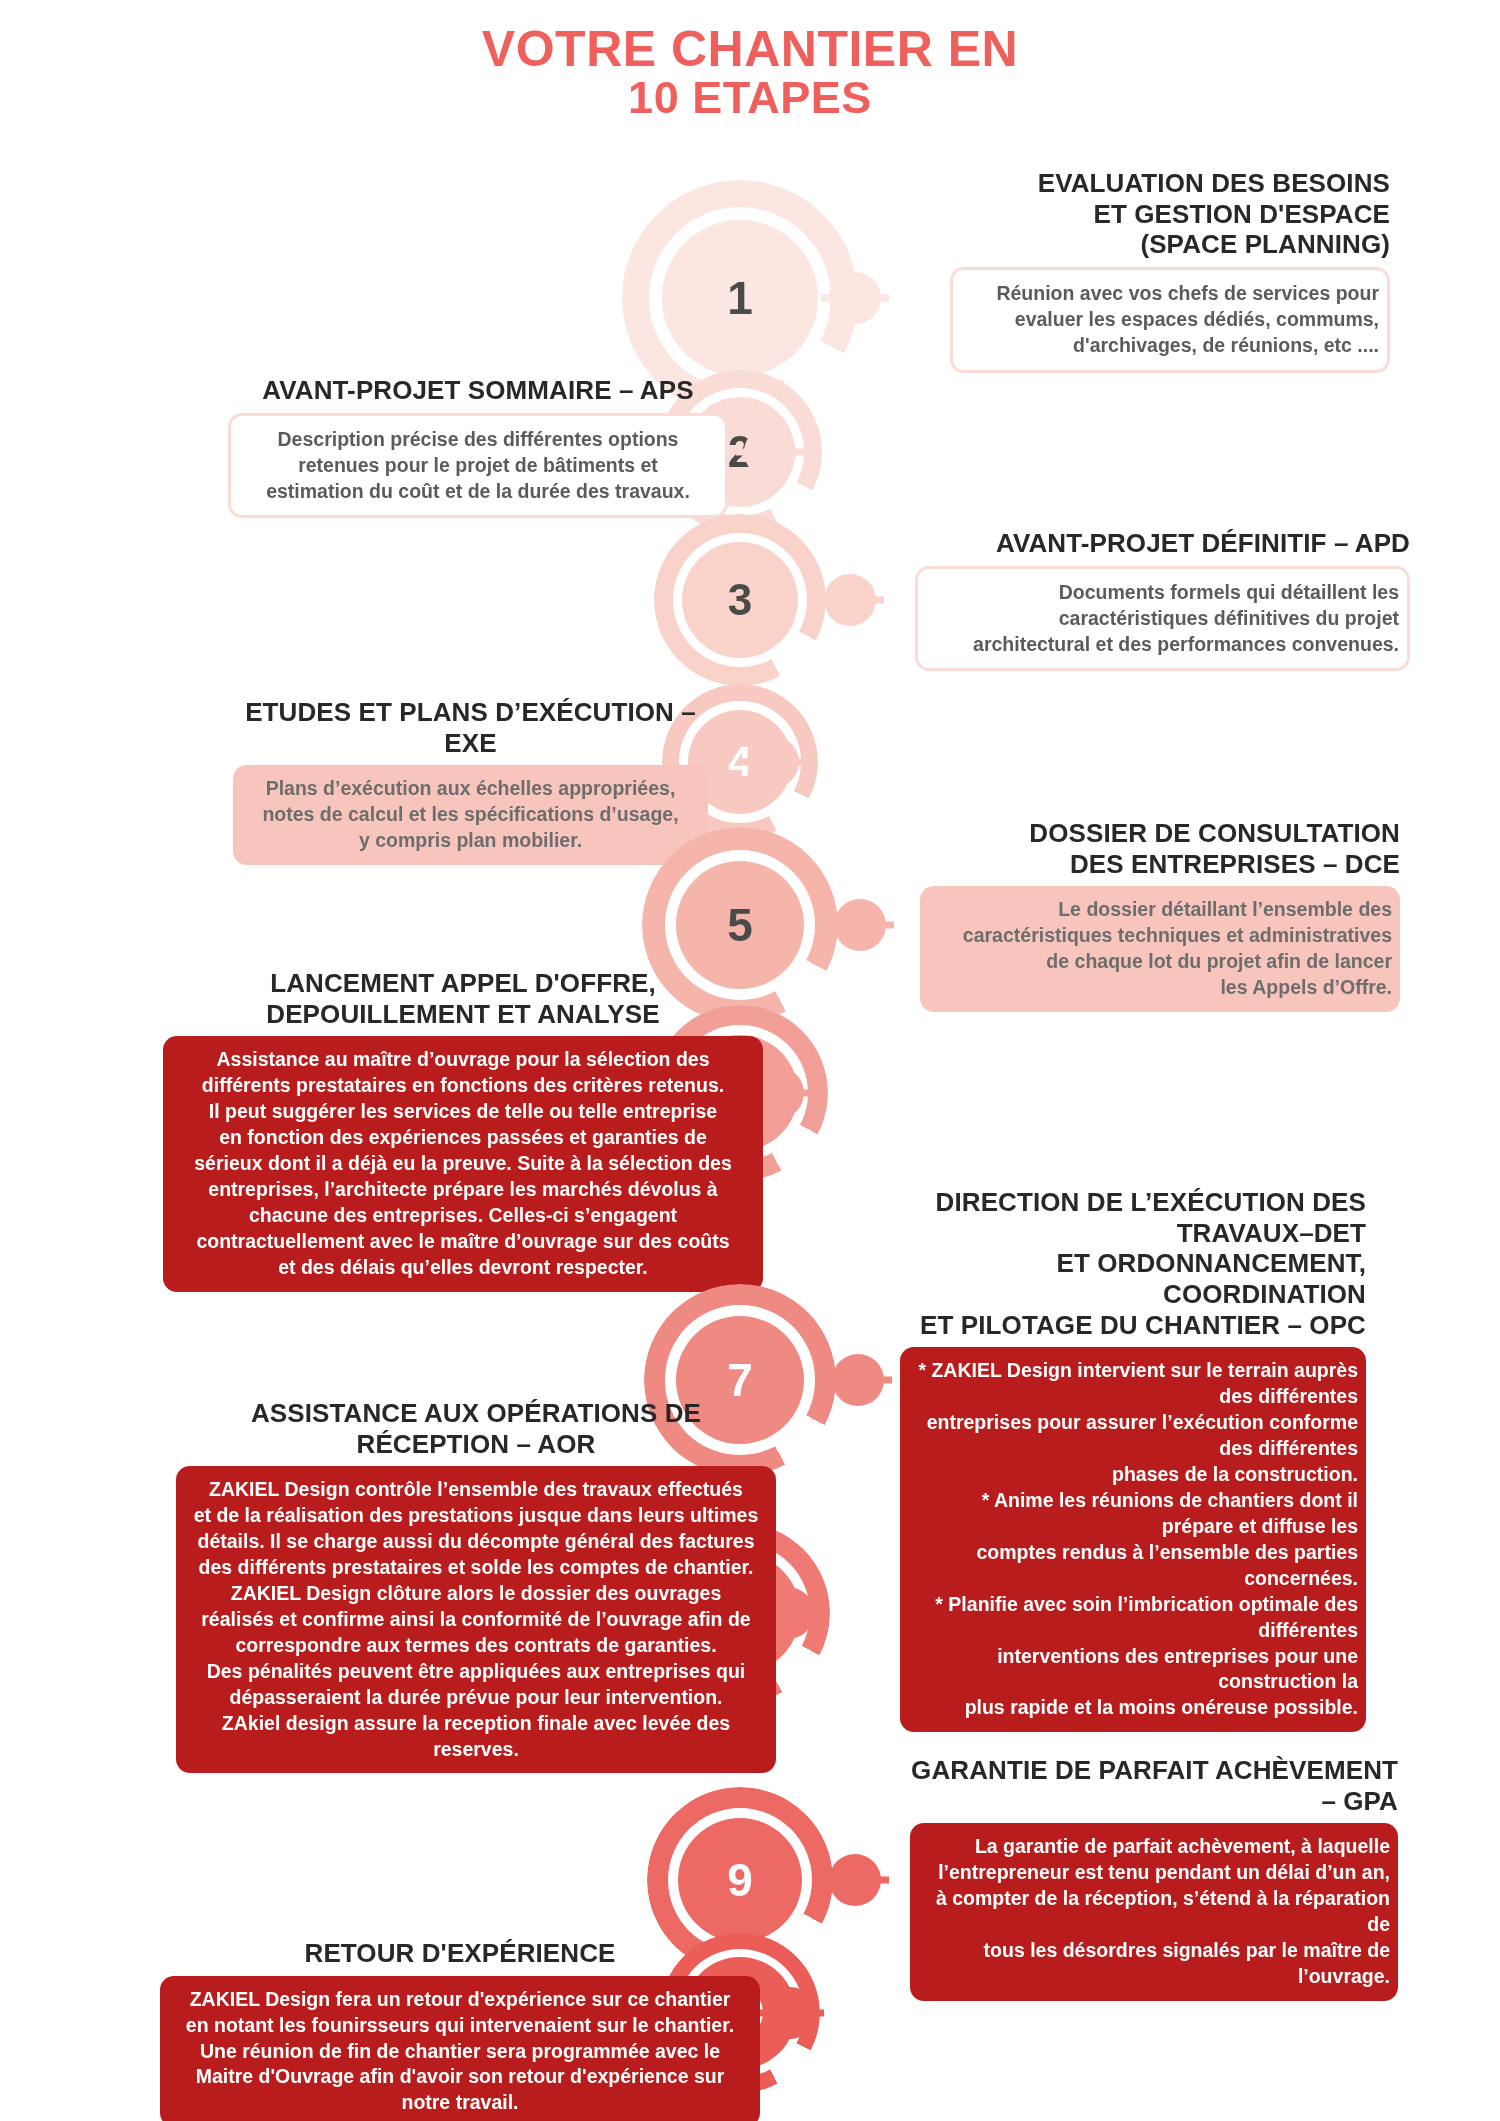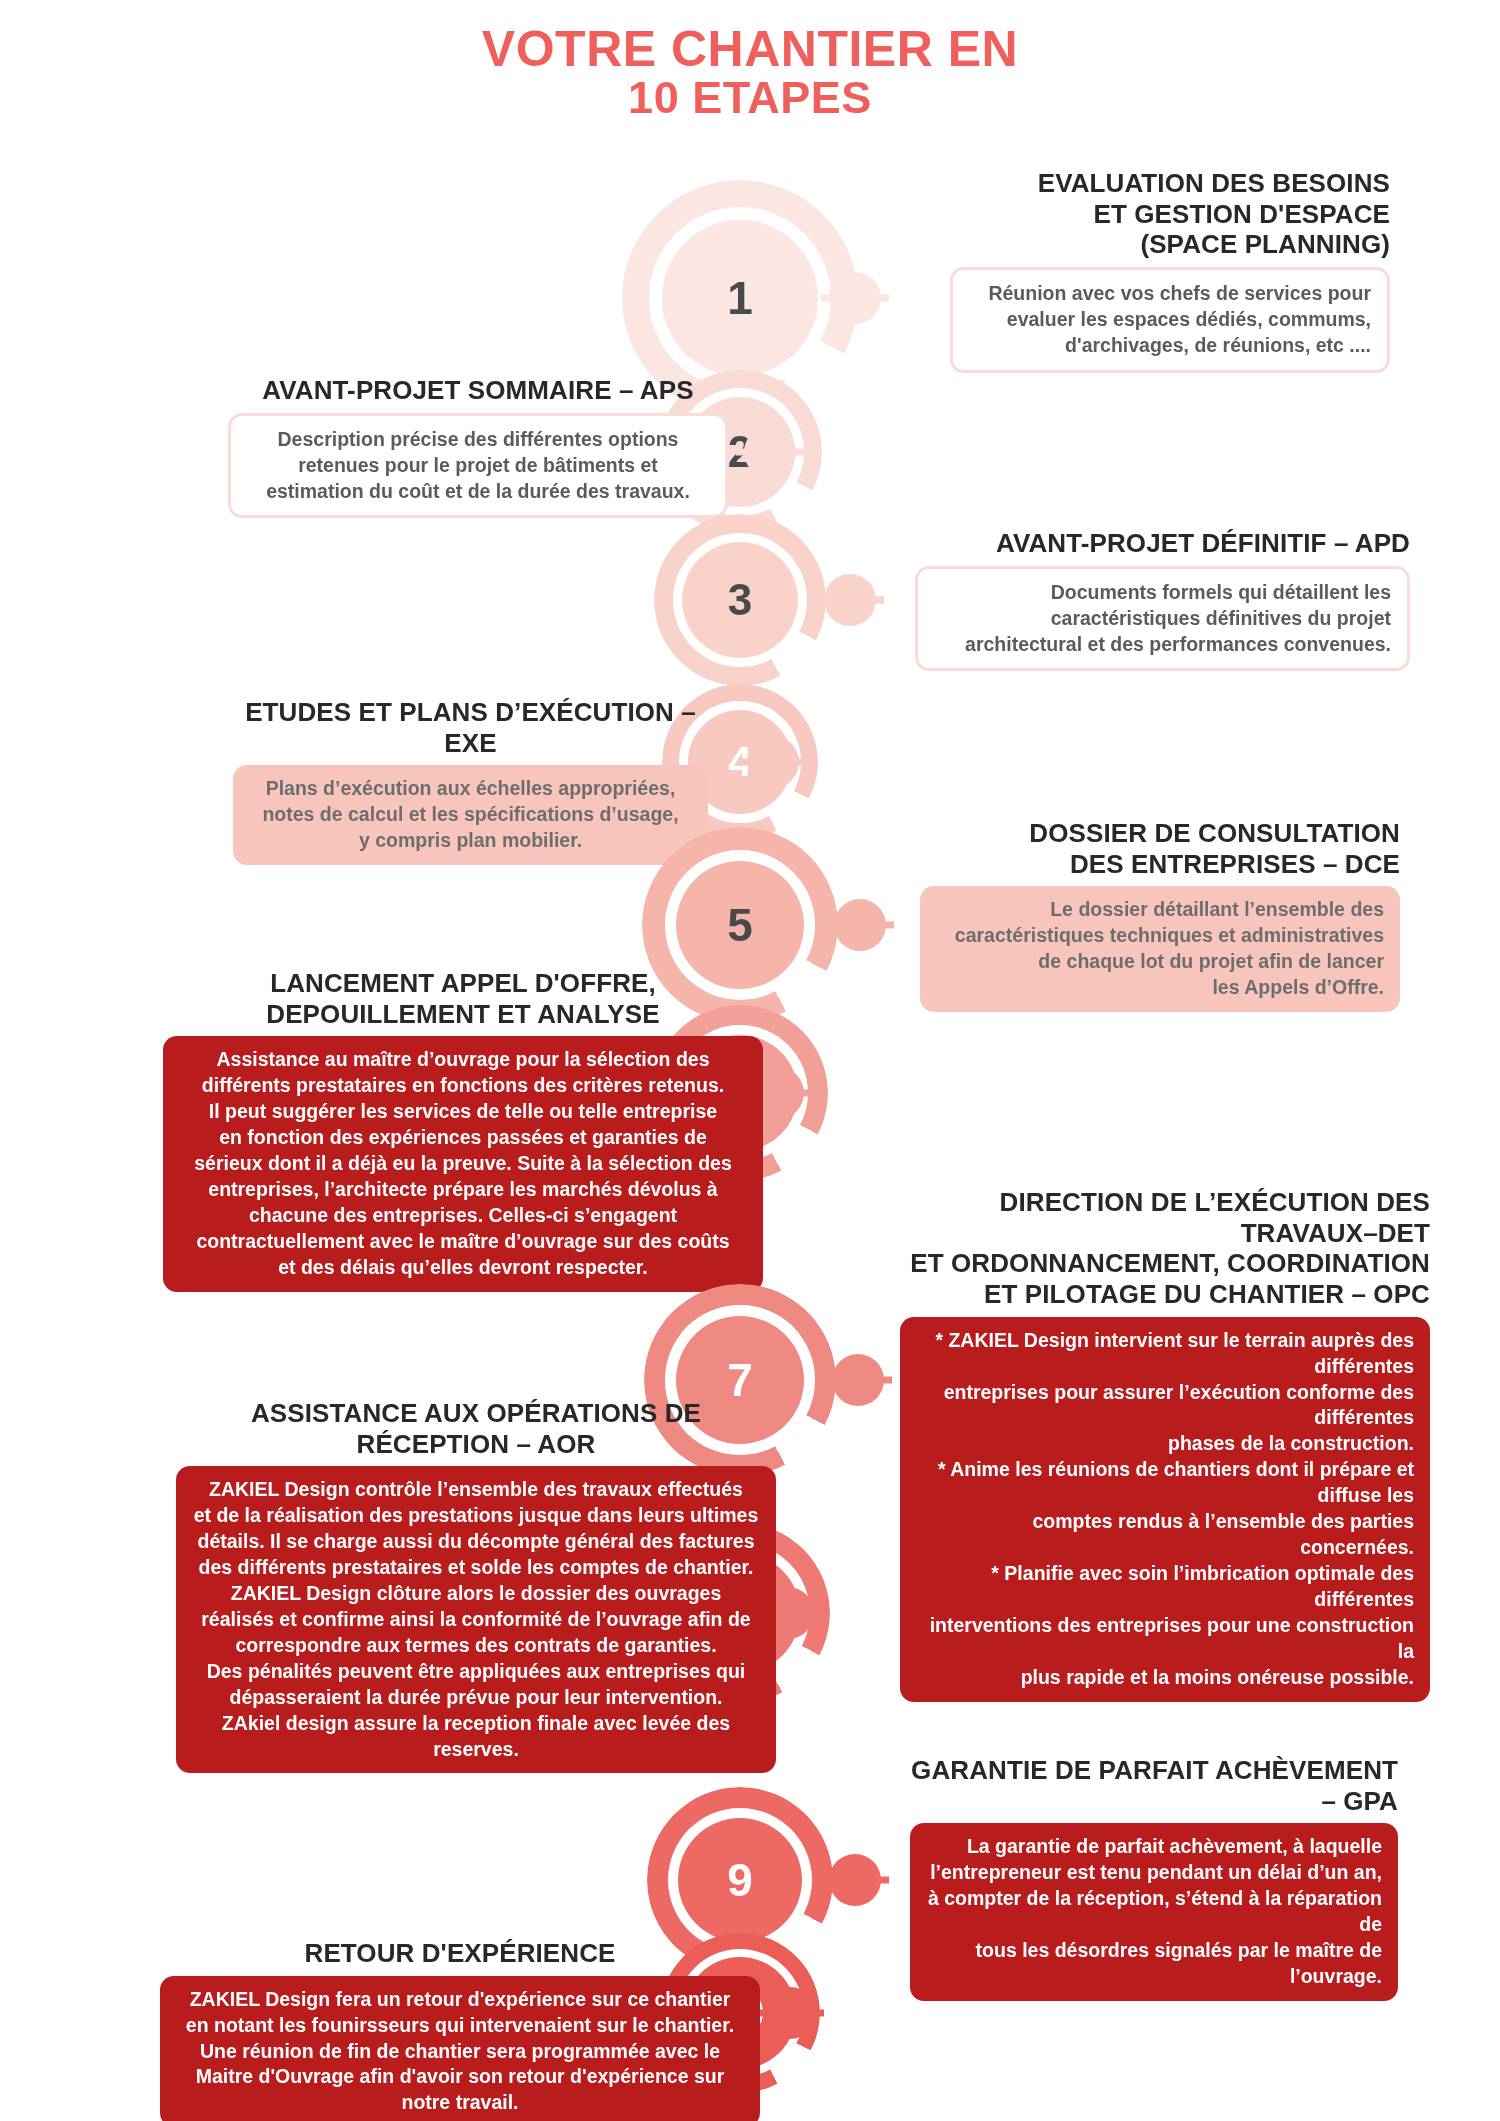--- a/index.html
+++ b/index.html
@@ -79,21 +79,21 @@
     color: #282828;
     font-weight: 700;
     font-size: 26px;
     line-height: 1.18;
     letter-spacing: 0.1px;
     margin-bottom: 7px;
     white-space: pre-line;
   }
   .bubble {
     border-radius: 14px;
-    padding: 11px 16px;
+    padding: 11px 8px;
     font-size: 19.5px;
     line-height: 1.33;
     font-weight: 700;
     white-space: pre-line;
   }
   .bubble.outline {
     background: #ffffff;
     border: 3px solid #fadcd6;
     color: #5b5b5b;
   }
@@ -210,21 +210,21 @@
 contractuellement avec le maître d’ouvrage sur des coûts
 et des délais qu’elles devront respecter.</div>
       </div>
       <div class="node" style="left: 644px; top: 1284px; width: 192px; height: 192px;">
         <div class="ring-outer" style="left: 0px; top: 0px; width: 192px; height: 192px; background: rgb(239, 138, 130);"></div>
         <div class="ring-inner" style="left: 21.44px; top: 21.44px; width: 149.12px; height: 149.12px; background: rgb(255, 255, 255);"></div>
         <div class="ring-inner" style="left: 32px; top: 32px; width: 128px; height: 128px; background: rgb(239, 138, 130);"></div>
         <div class="num" style="font-size: 46px; color: rgb(255, 255, 255);">7</div>
       </div>
       <div class="conn" style="left: 832px; top: 1354px; width: 52px; height: 52px; background: rgb(239, 138, 130);"></div>
-      <div class="block" style="top: 1187px; left: 900px; width: 530px;">
+      <div class="block" style="top: 1187px; left: 900px; width: 466px;">
         <div class="heading ta-right">DIRECTION DE L’EXÉCUTION DES TRAVAUX–DET
 ET ORDONNANCEMENT, COORDINATION
 ET PILOTAGE DU CHANTIER – OPC</div>
         <div class="bubble solid ta-right">* ZAKIEL Design intervient sur le terrain auprès des différentes
 entreprises pour assurer l’exécution conforme des différentes
 phases de la construction.
 * Anime les réunions de chantiers dont il prépare et diffuse les
 comptes rendus à l’ensemble des parties concernées.
 * Planifie avec soin l’imbrication optimale des différentes
 interventions des entreprises pour une construction la

